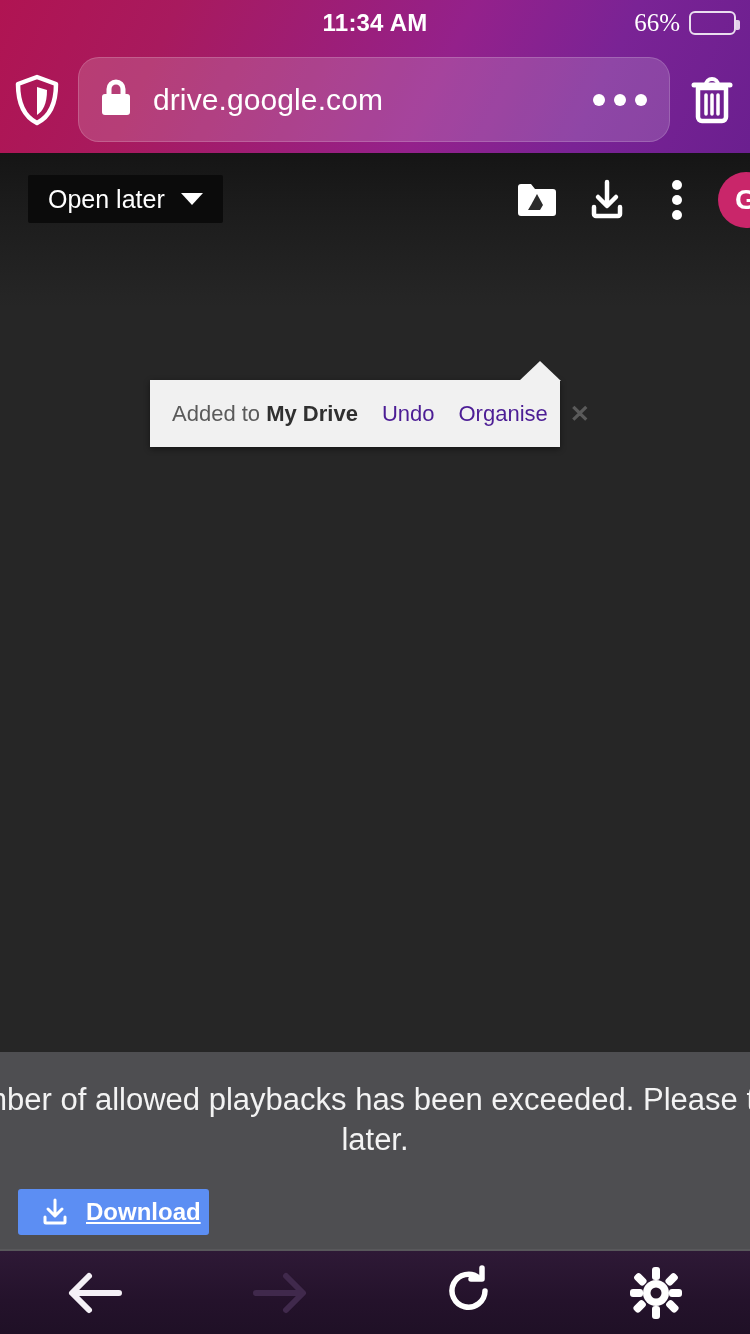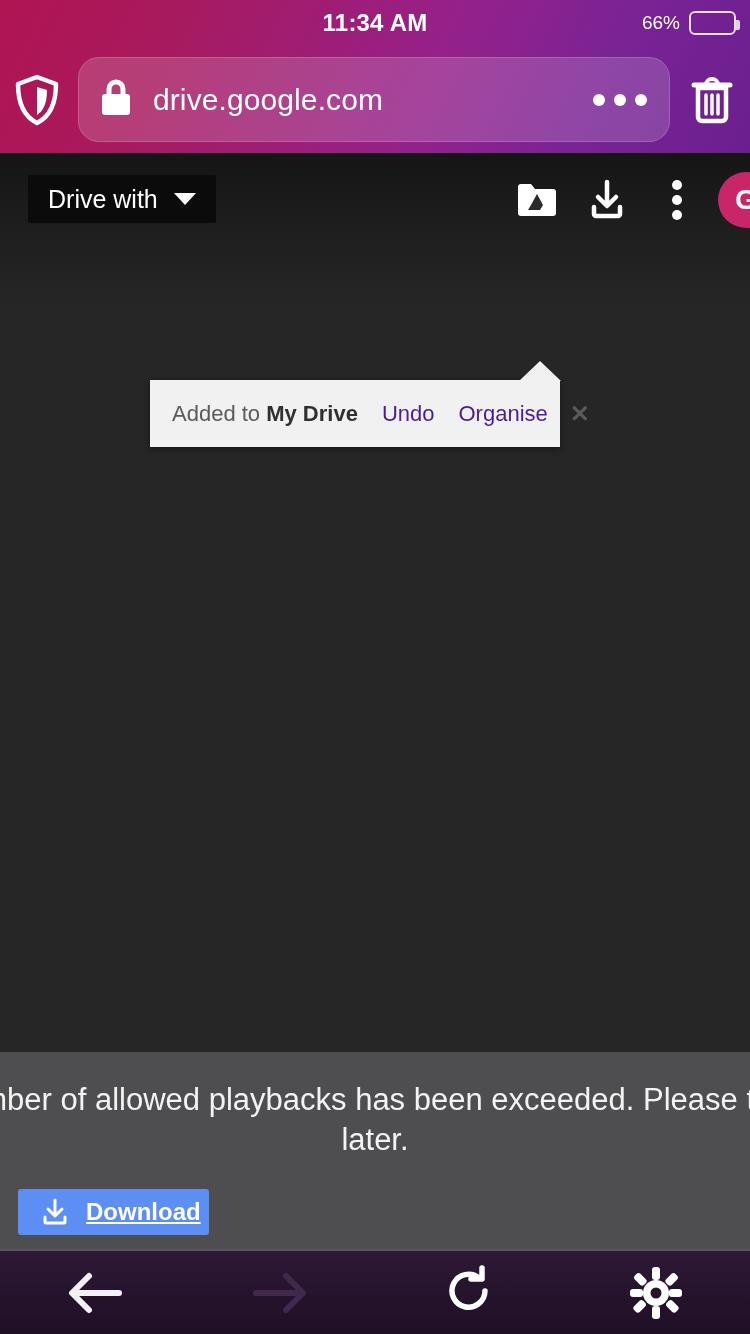--- a/index.html
+++ b/index.html
@@ -25,21 +25,21 @@
   .bars i { display:block; width:5px; background:#ffffff; border-radius:1px; }
   .bars i:nth-child(1){ height:8px; }
   .bars i:nth-child(2){ height:12px; }
   .bars i:nth-child(3){ height:16px; }
   .bars i:nth-child(4){ height:19px; background:rgba(255,255,255,.42); }
   .carrier { font-size:25px; letter-spacing:.2px; }
   .netlabel { font-size:25px; margin-left:6px; }
   .sb-clock { position:absolute; left:0; right:0; top:0; height:46px; display:flex; align-items:center; justify-content:center;
               font-size:24px; font-weight:bold; letter-spacing:.2px; }
   .sb-right { position:absolute; right:14px; top:0; height:46px; display:flex; align-items:center; gap:9px; }
-  .batt-pct { font-size:19px; }
+  .batt-pct { font-size:25px;font-family:Liberation Serif, serif; }
   .batt { position:relative; width:47px; height:24px; border:2px solid rgba(255,255,255,.85); border-radius:6px; padding:2px; }
   .batt-fill { height:100%; background:#ffffff; border-radius:2px; }
   .batt-tip { position:absolute; right:-6px; top:7px; width:4px; height:10px; background:rgba(255,255,255,.8); border-radius:0 2px 2px 0; }
 
   
   .addrrow { position:absolute; left:0; top:46px; width:750px; height:107px; display:flex; align-items:center; }
   .shield { width:74px; display:flex; align-items:center; justify-content:center; }
   .urlpill {
     flex:1; height:85px; margin:0 4px;
     background:rgba(255,255,255,.16);
@@ -165,21 +165,21 @@
         </svg>
       </div>
     </div>
   </div>
 
   <div class="page">
 
     <div class="viewer-top">
 
       <div class="openwith">
-        <span>Drive with</span>
+        <span>Open later</span>
         <span class="caret-down"></span>
       </div>
 
       <div class="viewer-actions">
 
         <div class="vbtn">
           <svg width="42" height="38" viewBox="0 0 42 38">
             <path d="M2 6 a3 3 0 0 1 3 -3 H15 l4 5 H37 a3 3 0 0 1 3 3 V32 a3 3 0 0 1 -3 3 H5 a3 3 0 0 1 -3 -3 Z" fill="#ffffff"></path>
             <path d="M21 13 L27 24 H15 Z" fill="#2b2b2b"></path>
             <path d="M15 24 L12 29 H24 L27 24 Z" fill="#2b2b2b"></path>

